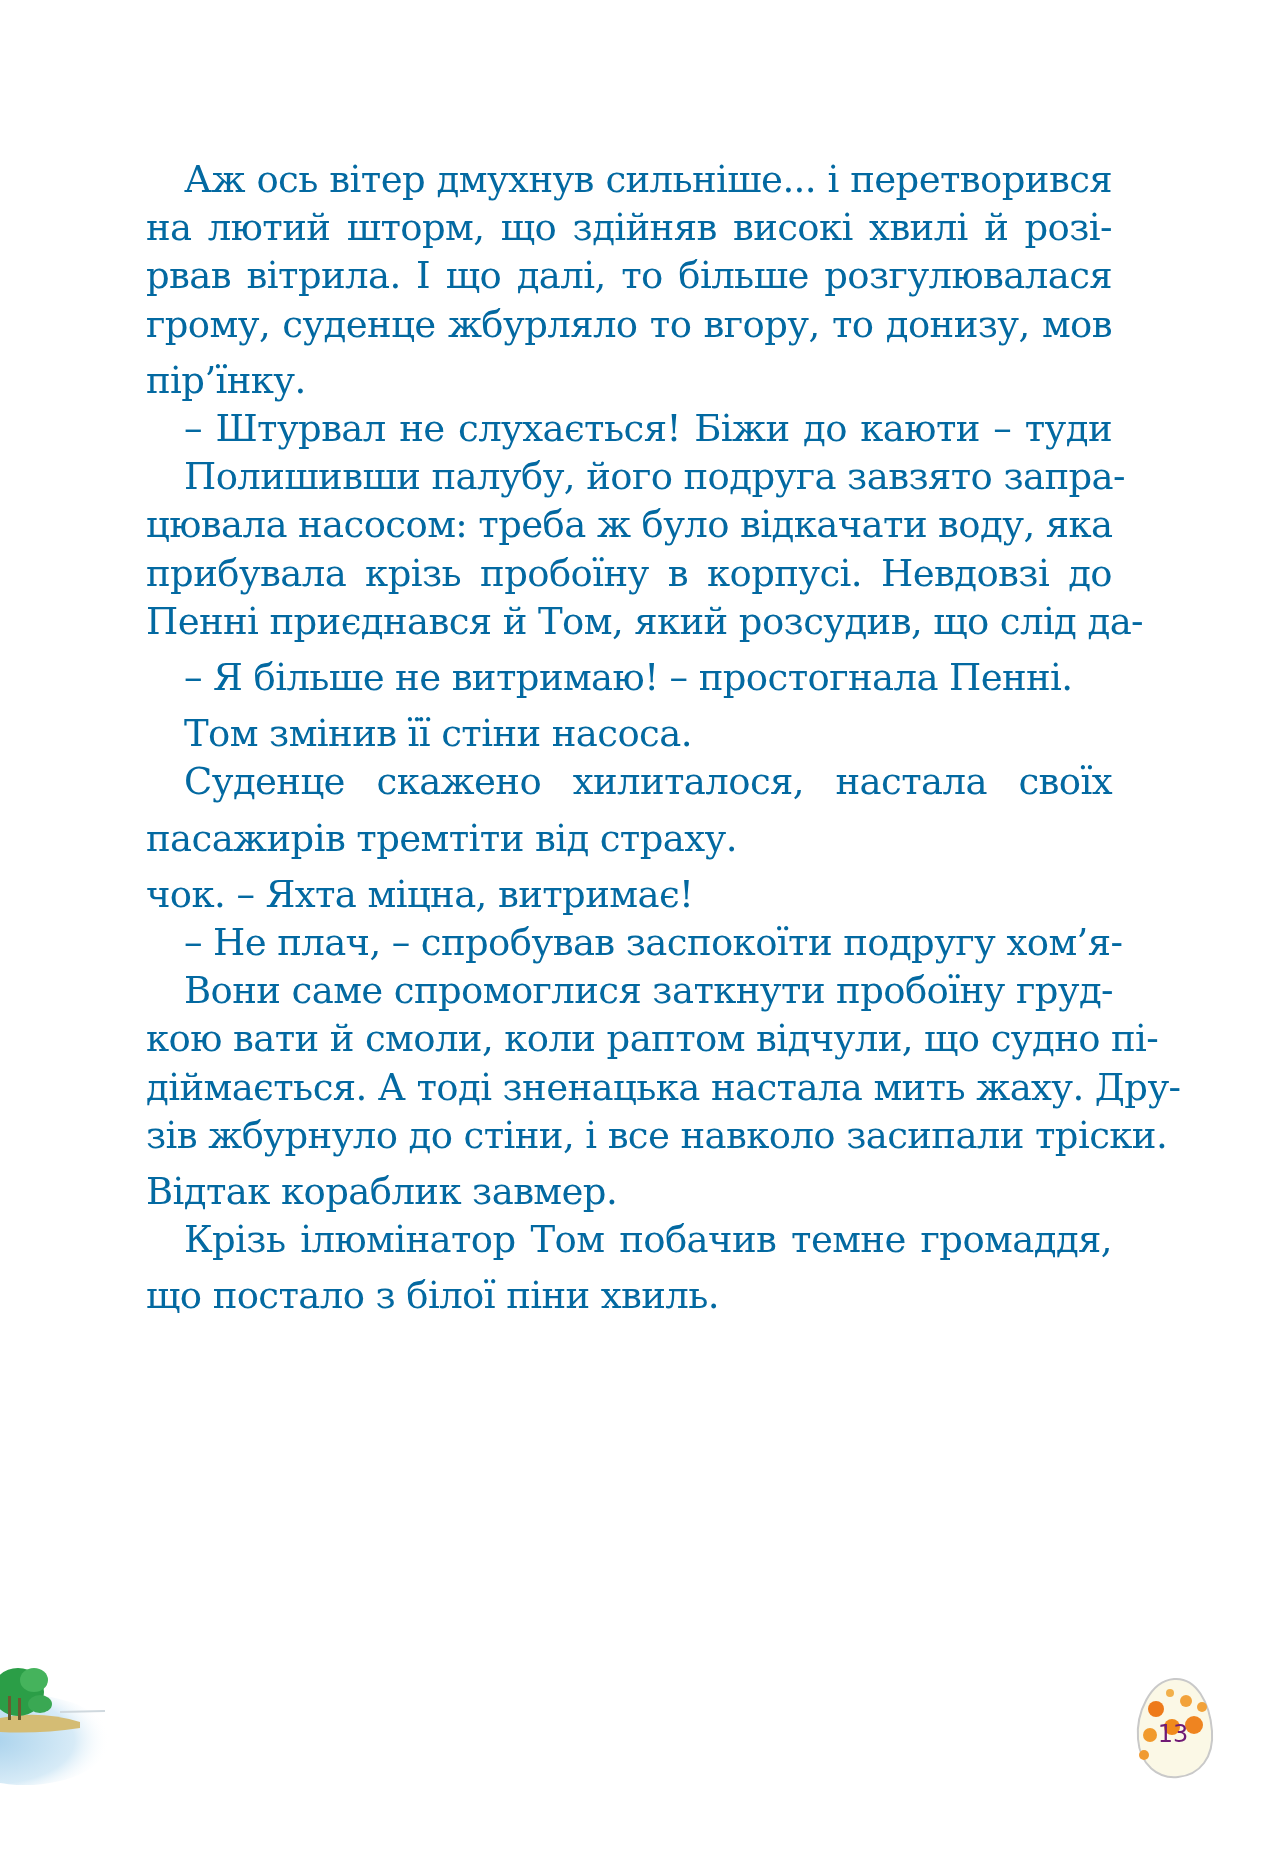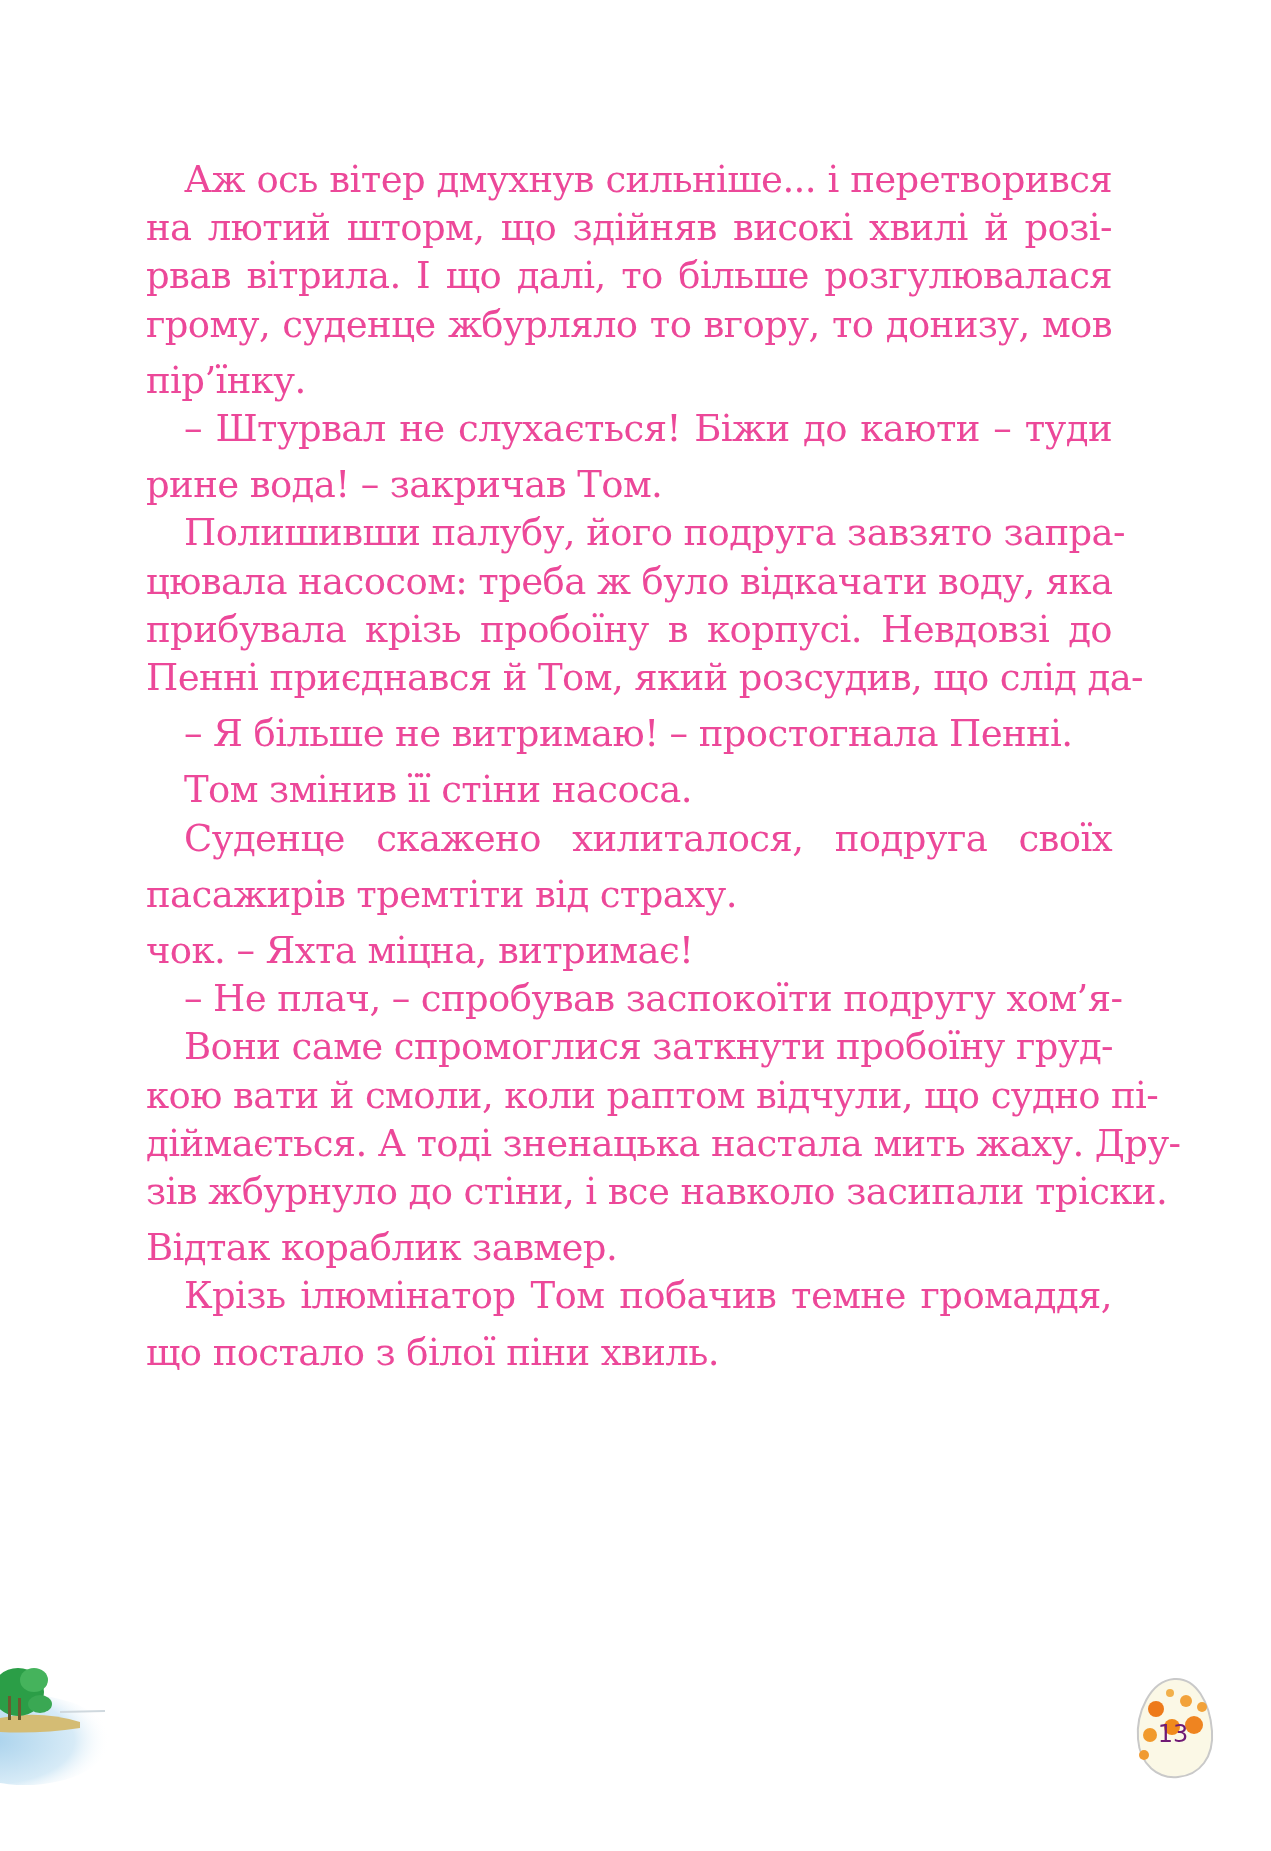--- a/index.html
+++ b/index.html
@@ -1,21 +1,21 @@
 <!DOCTYPE html>
 <html><head>
 <meta charset="utf-8">
 <style>
   html, body { margin:0; padding:0; background:#ffffff; }
   body { width:1271px; height:1851px; position:relative; overflow:hidden; }
   .page { position:absolute; left:0; top:0; width:1271px; height:1851px; background:#ffffff; }
   .text {
     position:absolute; left:146px; top:156px; width:966px;
     font-family:"DejaVu Serif", "Liberation Serif", serif;
-    font-size:37px; line-height:48.2px; color:#ec4899;
+    font-size:37px; line-height:48.2px; color:#0369a1;
     letter-spacing:-0.6px;
   }
   .para { margin:0; text-align:justify; text-align-last:left; }
   .line { display:block; white-space:nowrap; text-align:justify; text-align-last:justify; }
   .line.last { text-align-last:left;margin-top:8px; }
   .indent { padding-left:38px; }
   .island { position:absolute; left:0; top:1600px; width:110px; height:200px; }
   .egg { position:absolute; left:1130px; top:1673px; width:88px; height:110px; }
   .page-number {
     position:absolute; left:1130px; top:1720px; width:86px; text-align:center;
@@ -30,36 +30,35 @@
   <div class="text" id="story">
       <div class="para">
         <span class="line indent">Аж ось вітер дмухнув сильніше... і перетворився</span>
         <span class="line">на лютий шторм, що здійняв високі хвилі й розі-</span>
         <span class="line">рвав вітрила. І що далі, то більше розгулювалася</span>
         <span class="line">грому, суденце жбурляло то вгору, то донизу, мов</span>
         <span class="line last">пір’їнку.</span>
       </div>
       <div class="para">
         <span class="line indent">– Штурвал не слухається! Біжи до каюти – туди</span>
-        <span class="line last">рине вода! – закричав Том.</span>
       </div>
       <div class="para">
         <span class="line indent">Полишивши палубу, його подруга завзято запра-</span>
         <span class="line">цювала насосом: треба ж було відкачати воду, яка</span>
         <span class="line">прибувала крізь пробоїну в корпусі. Невдовзі до</span>
         <span class="line">Пенні приєднався й Том, який розсудив, що слід да-</span>
       </div>
       <div class="para">
         <span class="line last indent">– Я більше не витримаю! – простогнала Пенні.</span>
       </div>
       <div class="para">
         <span class="line last indent">Том змінив її стіни насоса.</span>
       </div>
       <div class="para">
-        <span class="line indent">Суденце скажено хилиталося, подруга своїх</span>
+        <span class="line indent">Суденце скажено хилиталося, настала своїх</span>
         <span class="line last">пасажирів тремтіти від страху.</span>
       </div>
       <div class="para">
         <span class="line last">чок. – Яхта міцна, витримає!</span>
         <span class="line indent">– Не плач, – спробував заспокоїти подругу хом’я-</span>
       </div>
       <div class="para">
         <span class="line indent">Вони саме спромоглися заткнути пробоїну груд-</span>
         <span class="line">кою вати й смоли, коли раптом відчули, що судно пі-</span>
         <span class="line">діймається. А тоді зненацька настала мить жаху. Дру-</span>

